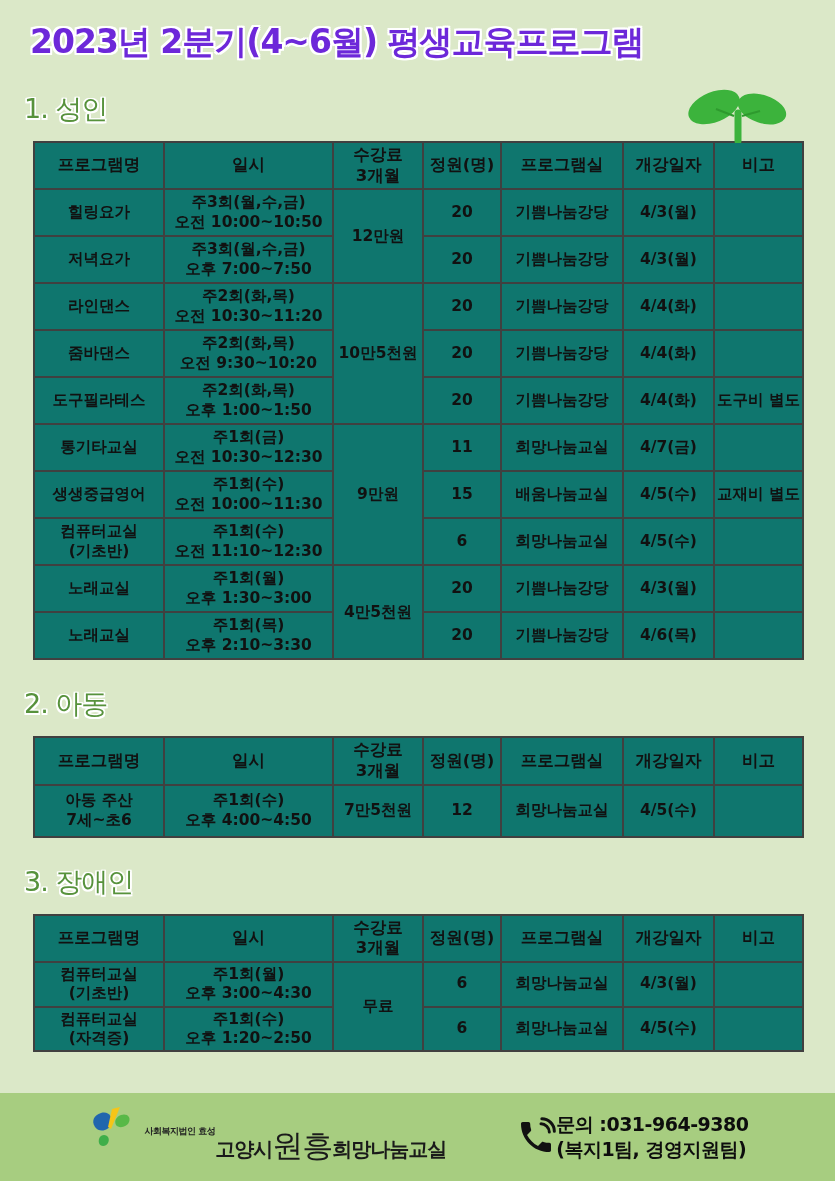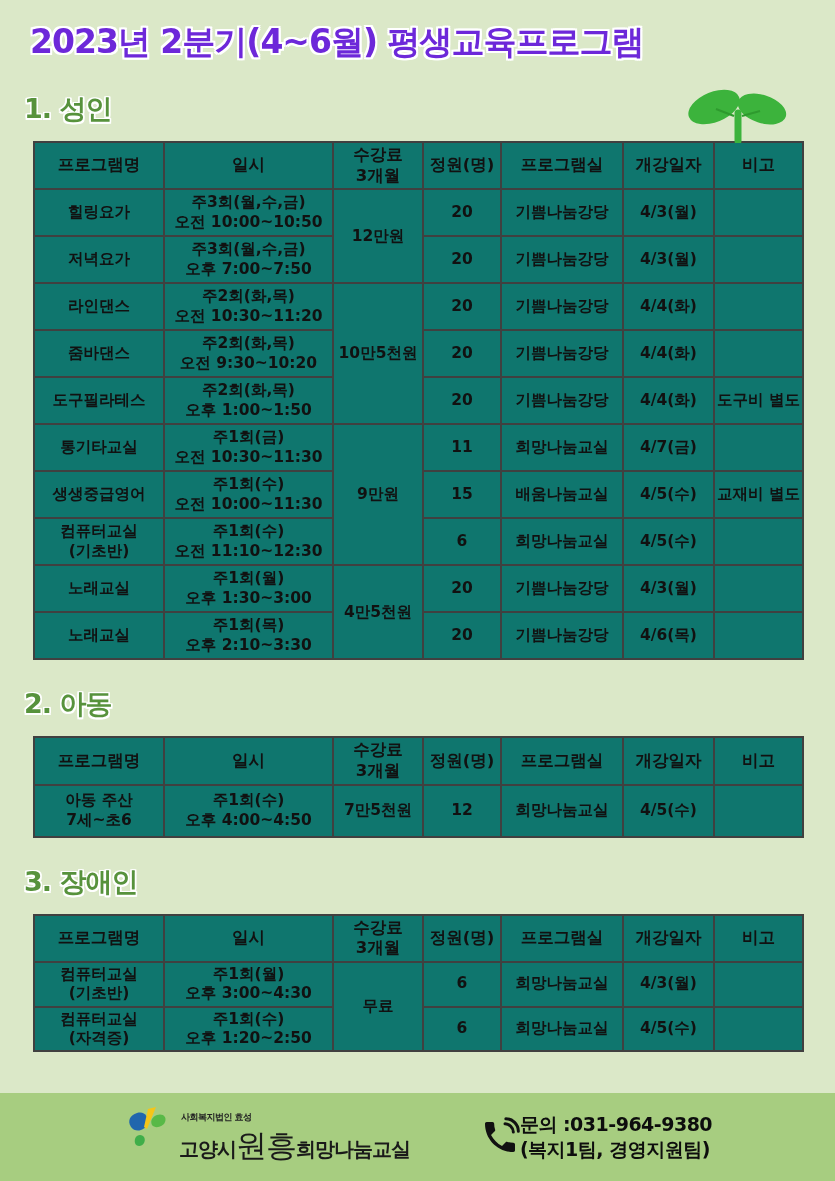--- a/index.html
+++ b/index.html
@@ -14,21 +14,21 @@
   .page-title {
     margin:20px 0 0 30px;
     font-size:33px; font-weight:bold; letter-spacing:-1px;
     color:#6d28d9;
     text-shadow:
       -2px -2px 0 #fff, 2px -2px 0 #fff, -2px 2px 0 #fff, 2px 2px 0 #fff,
       0 -2px 0 #fff, 0 2px 0 #fff, -2px 0 0 #fff, 2px 0 0 #fff;
   }
   .sec-heading {
     margin:26px 0 14px 24px;
-    font-size:27px; font-weight:bold; letter-spacing:-1px;
+    font-size:27px; font-weight:normal; letter-spacing:-1px;
     color:#57923c;
     text-shadow:
       -1.5px -1.5px 0 #fff, 1.5px -1.5px 0 #fff, -1.5px 1.5px 0 #fff, 1.5px 1.5px 0 #fff,
       0 -1.5px 0 #fff, 0 1.5px 0 #fff, -1.5px 0 0 #fff, 1.5px 0 0 #fff;
   }
   .table-wrap { position:relative; margin-left:33px; width:769px; }
   table {
     border-collapse:collapse; table-layout:fixed;
     width:769px; background:#0f766e;
   }
@@ -51,21 +51,21 @@
     font-size:24px; font-weight:800; font-style:italic;
     letter-spacing:-1px; color:#0d0d0d;
   }
   .footer {
     position:absolute; left:0; bottom:0;
     width:835px; height:88px; background:#a7cd80;
     display:flex; align-items:center; justify-content:center; gap:70px;
   }
   .org-logo { display:flex; align-items:flex-end; gap:4px; }
   .logo-mark { width:52px; height:58px; margin-bottom:2px; }
-  .logo-text { display:flex; flex-direction:column; }
+  .logo-text { display:flex; flex-direction:row; }
   .logo-small { font-size:9px; font-weight:700; color:#222; margin:0 0 1px 2px; letter-spacing:-0.5px; }
   .logo-main { display:flex; align-items:baseline; color:#1a1a1a; letter-spacing:-1px; }
   .logo-main .m1, .logo-main .m3 { font-size:20px; font-weight:800; }
   .logo-main .m2 { font-size:31px; font-weight:400; }
   .contact { display:flex; align-items:center; gap:0; }
   .phone-icon { width:40px; height:40px; }
   .contact-text { font-size:19px; font-weight:800; color:#0d0d0d; line-height:1.3; letter-spacing:-0.5px; }
 </style>
 </head>
 <body>
@@ -161,21 +161,21 @@
         </td>
         <td>20</td>
         <td>기쁨나눔강당</td>
         <td>4/4(화)</td>
         <td>도구비 별도</td>
       </tr>
       <tr>
         <td>통기타교실</td>
         <td>
           <div>주1회(금)</div>
-          <div>오전 10:30~11:30</div>
+          <div>오전 10:30~12:30</div>
         </td>
         <td rowspan="3">9만원</td>
         <td>11</td>
         <td>희망나눔교실</td>
         <td>4/7(금)</td>
         <td></td>
       </tr>
       <tr>
         <td>생생중급영어</td>
         <td>

